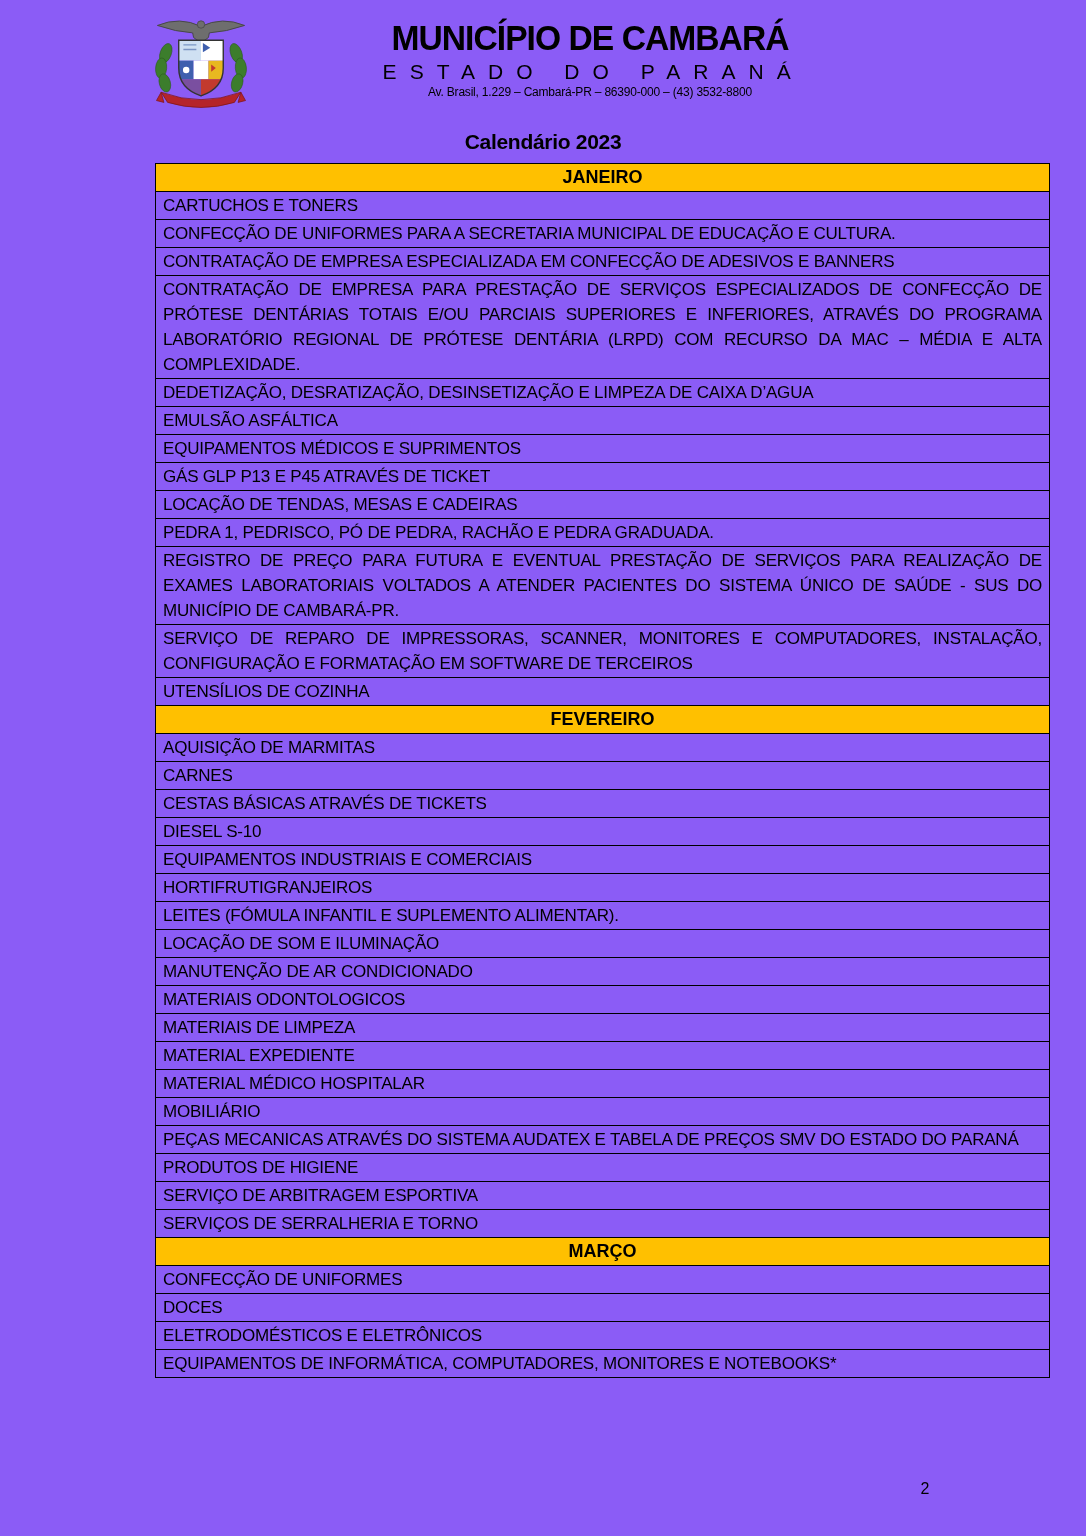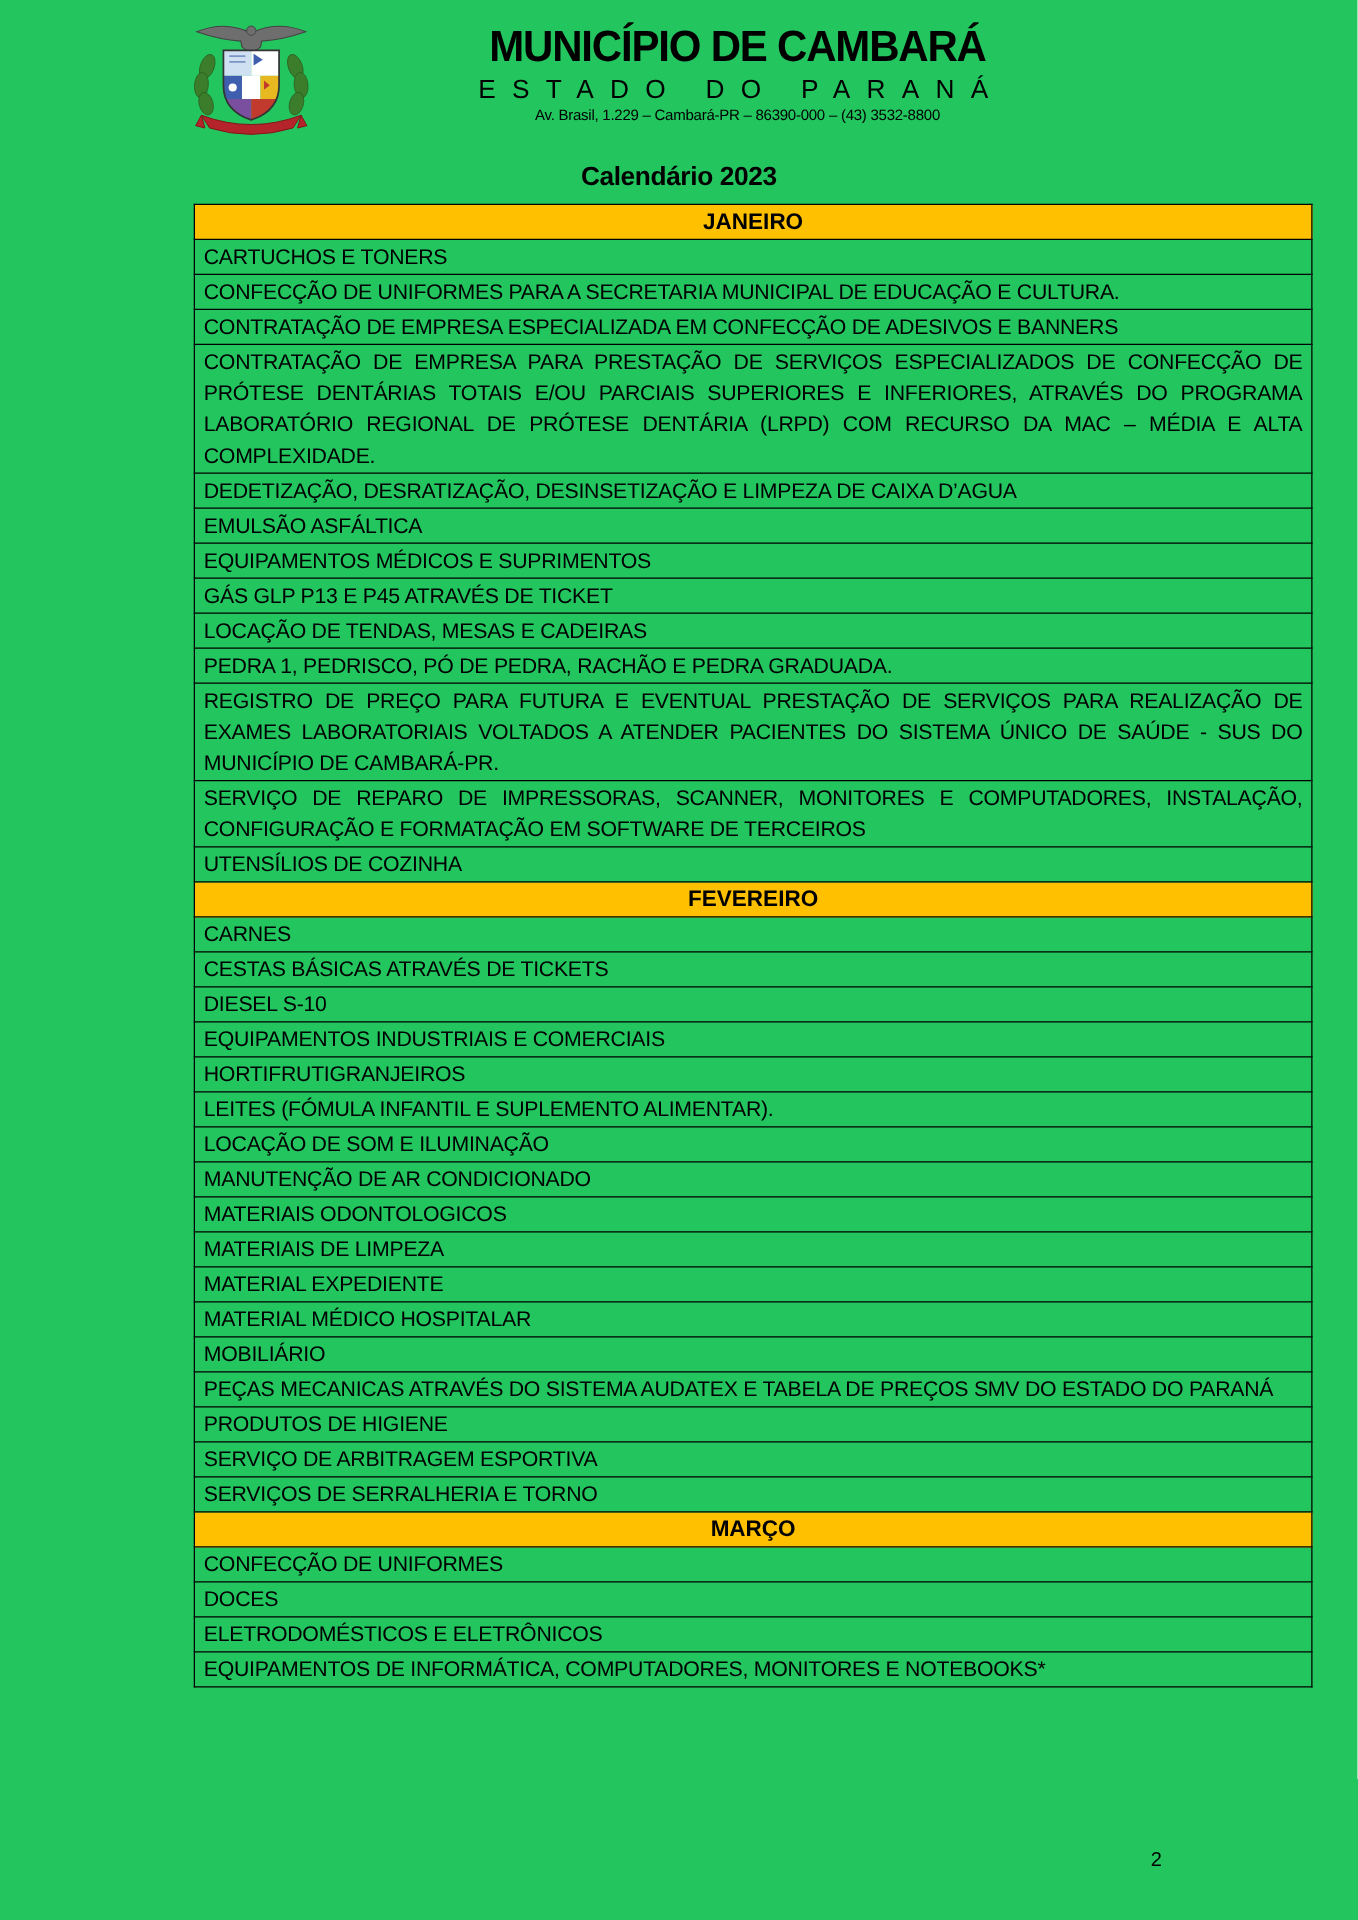--- a/index.html
+++ b/index.html
@@ -1,20 +1,20 @@
 <!DOCTYPE html>
 <html lang="pt-BR" style="--month-bg: #FFC000;"><head>
 <meta charset="utf-8">
 <style>
   * { margin:0; padding:0; box-sizing:border-box; }
   html,body { background:#ffffff; }
   .page {
     position:relative;
     width:1086px; height:1536px;
-    background:#22c55e;
+    background:#8b5cf6;
     font-family:"Liberation Sans", sans-serif;
     color:#000;
     overflow:hidden;
   }
   
   .letterhead { position:absolute; top:12px; left:150px; width:790px; }
   .crest { position:absolute; left:0; top:2px; width:102px; height:98px; }
   .head-text { position:absolute; left:140px; top:6px; width:600px; text-align:center; }
   .muni-name {
     font-size:35px; font-weight:bold; letter-spacing:-1px;
@@ -151,20 +151,23 @@
         <tr>
           <td class="item">SERVIÇO DE REPARO DE IMPRESSORAS, SCANNER, MONITORES E COMPUTADORES, INSTALAÇÃO, CONFIGURAÇÃO E FORMATAÇÃO EM SOFTWARE DE TERCEIROS</td>
         </tr>
         <tr>
           <td class="item">UTENSÍLIOS DE COZINHA</td>
         </tr>
         <tr>
           <td class="month">FEVEREIRO</td>
         </tr>
         <tr>
+          <td class="item">AQUISIÇÃO DE MARMITAS</td>
+        </tr>
+        <tr>
           <td class="item">CARNES</td>
         </tr>
         <tr>
           <td class="item">CESTAS BÁSICAS ATRAVÉS DE TICKETS</td>
         </tr>
         <tr>
           <td class="item">DIESEL S-10</td>
         </tr>
         <tr>
           <td class="item">EQUIPAMENTOS INDUSTRIAIS E COMERCIAIS</td>

